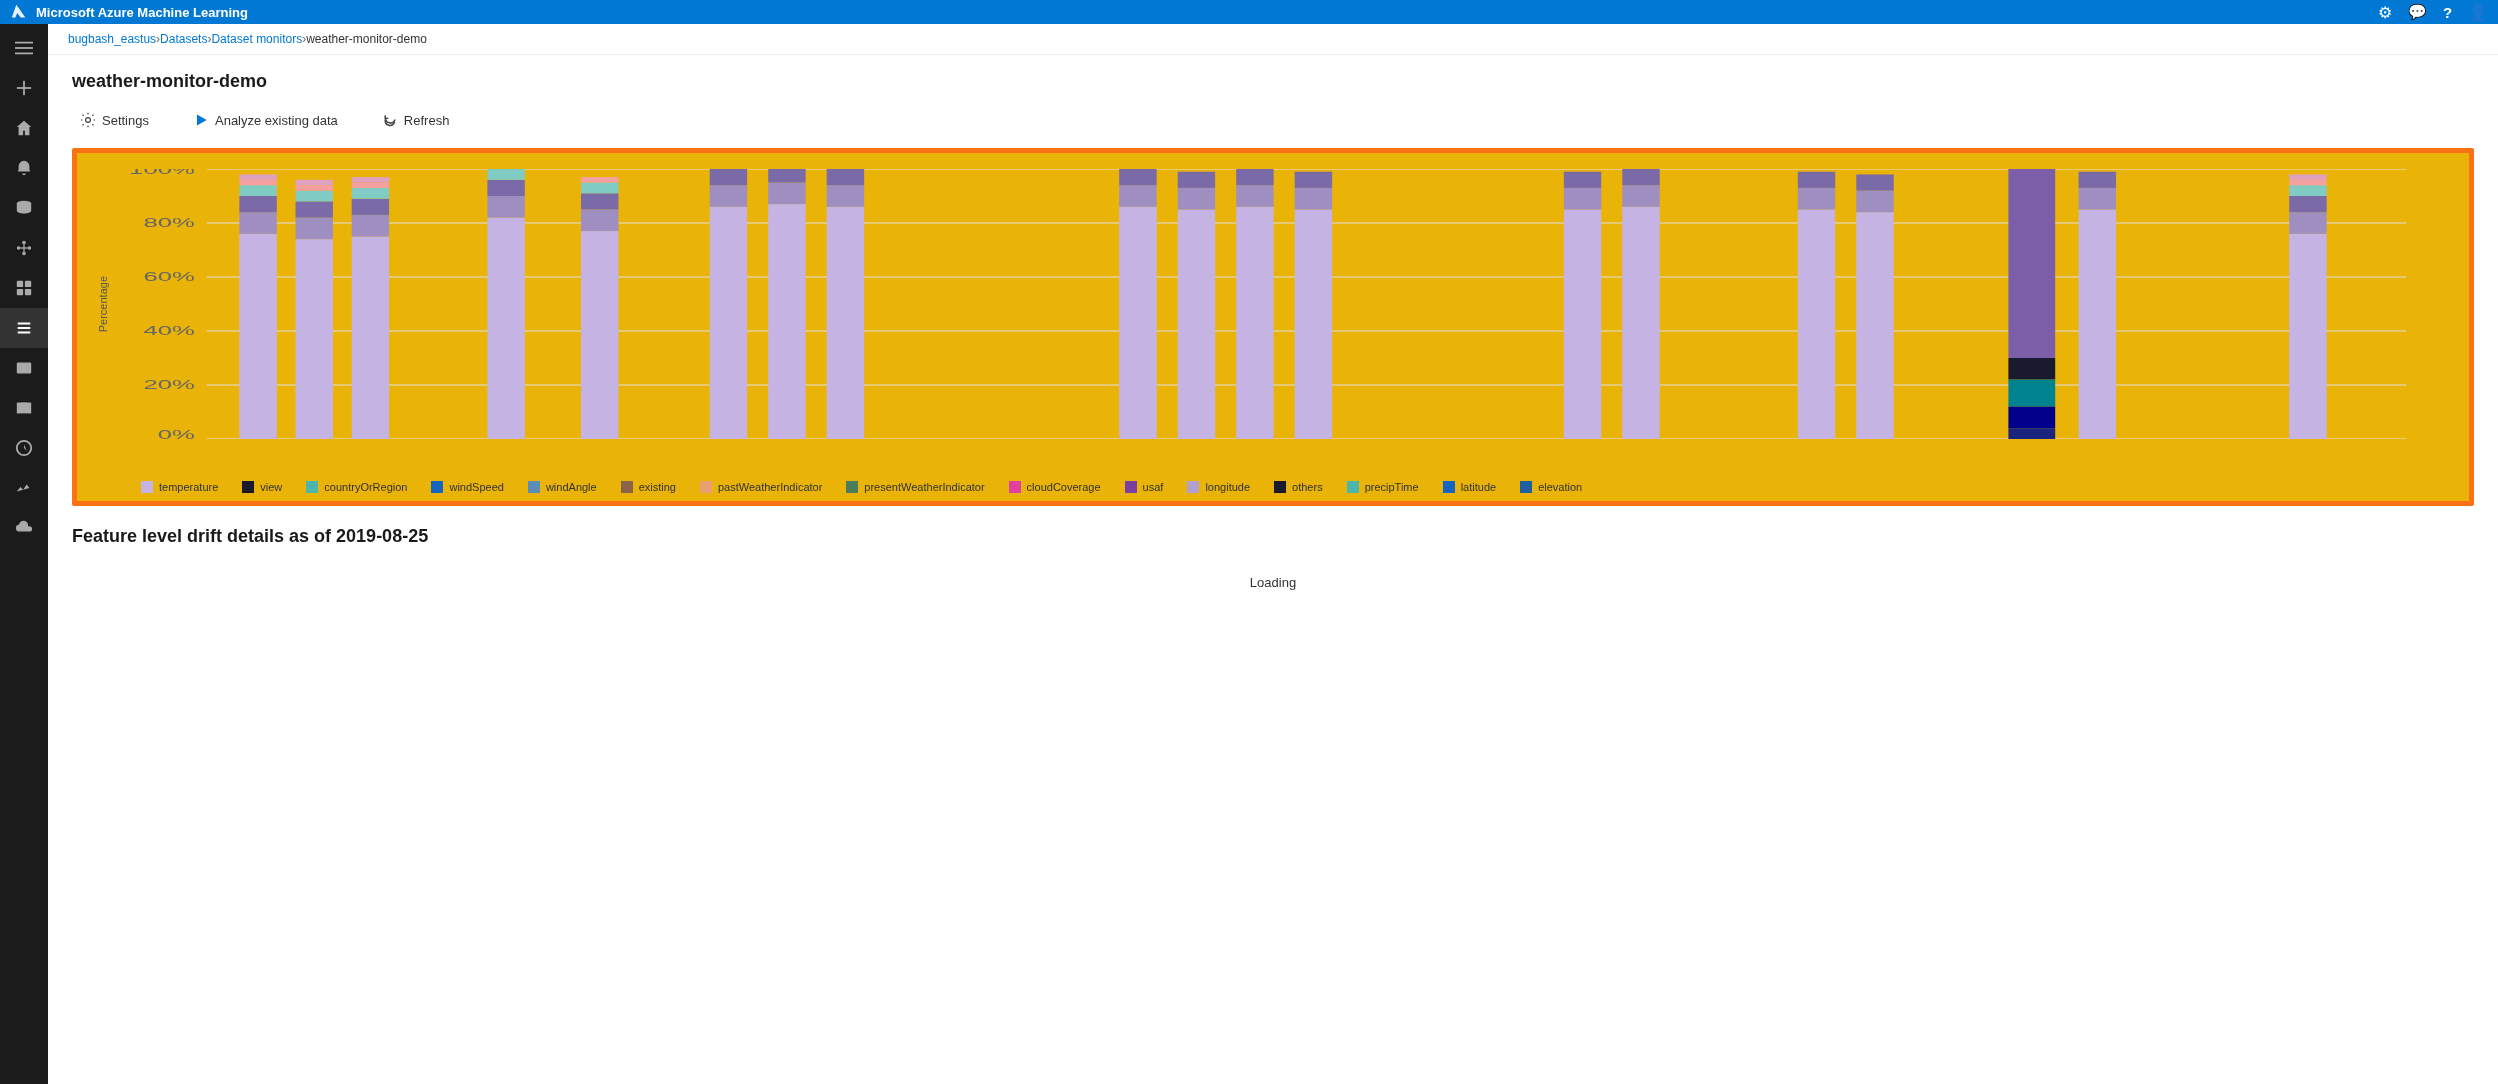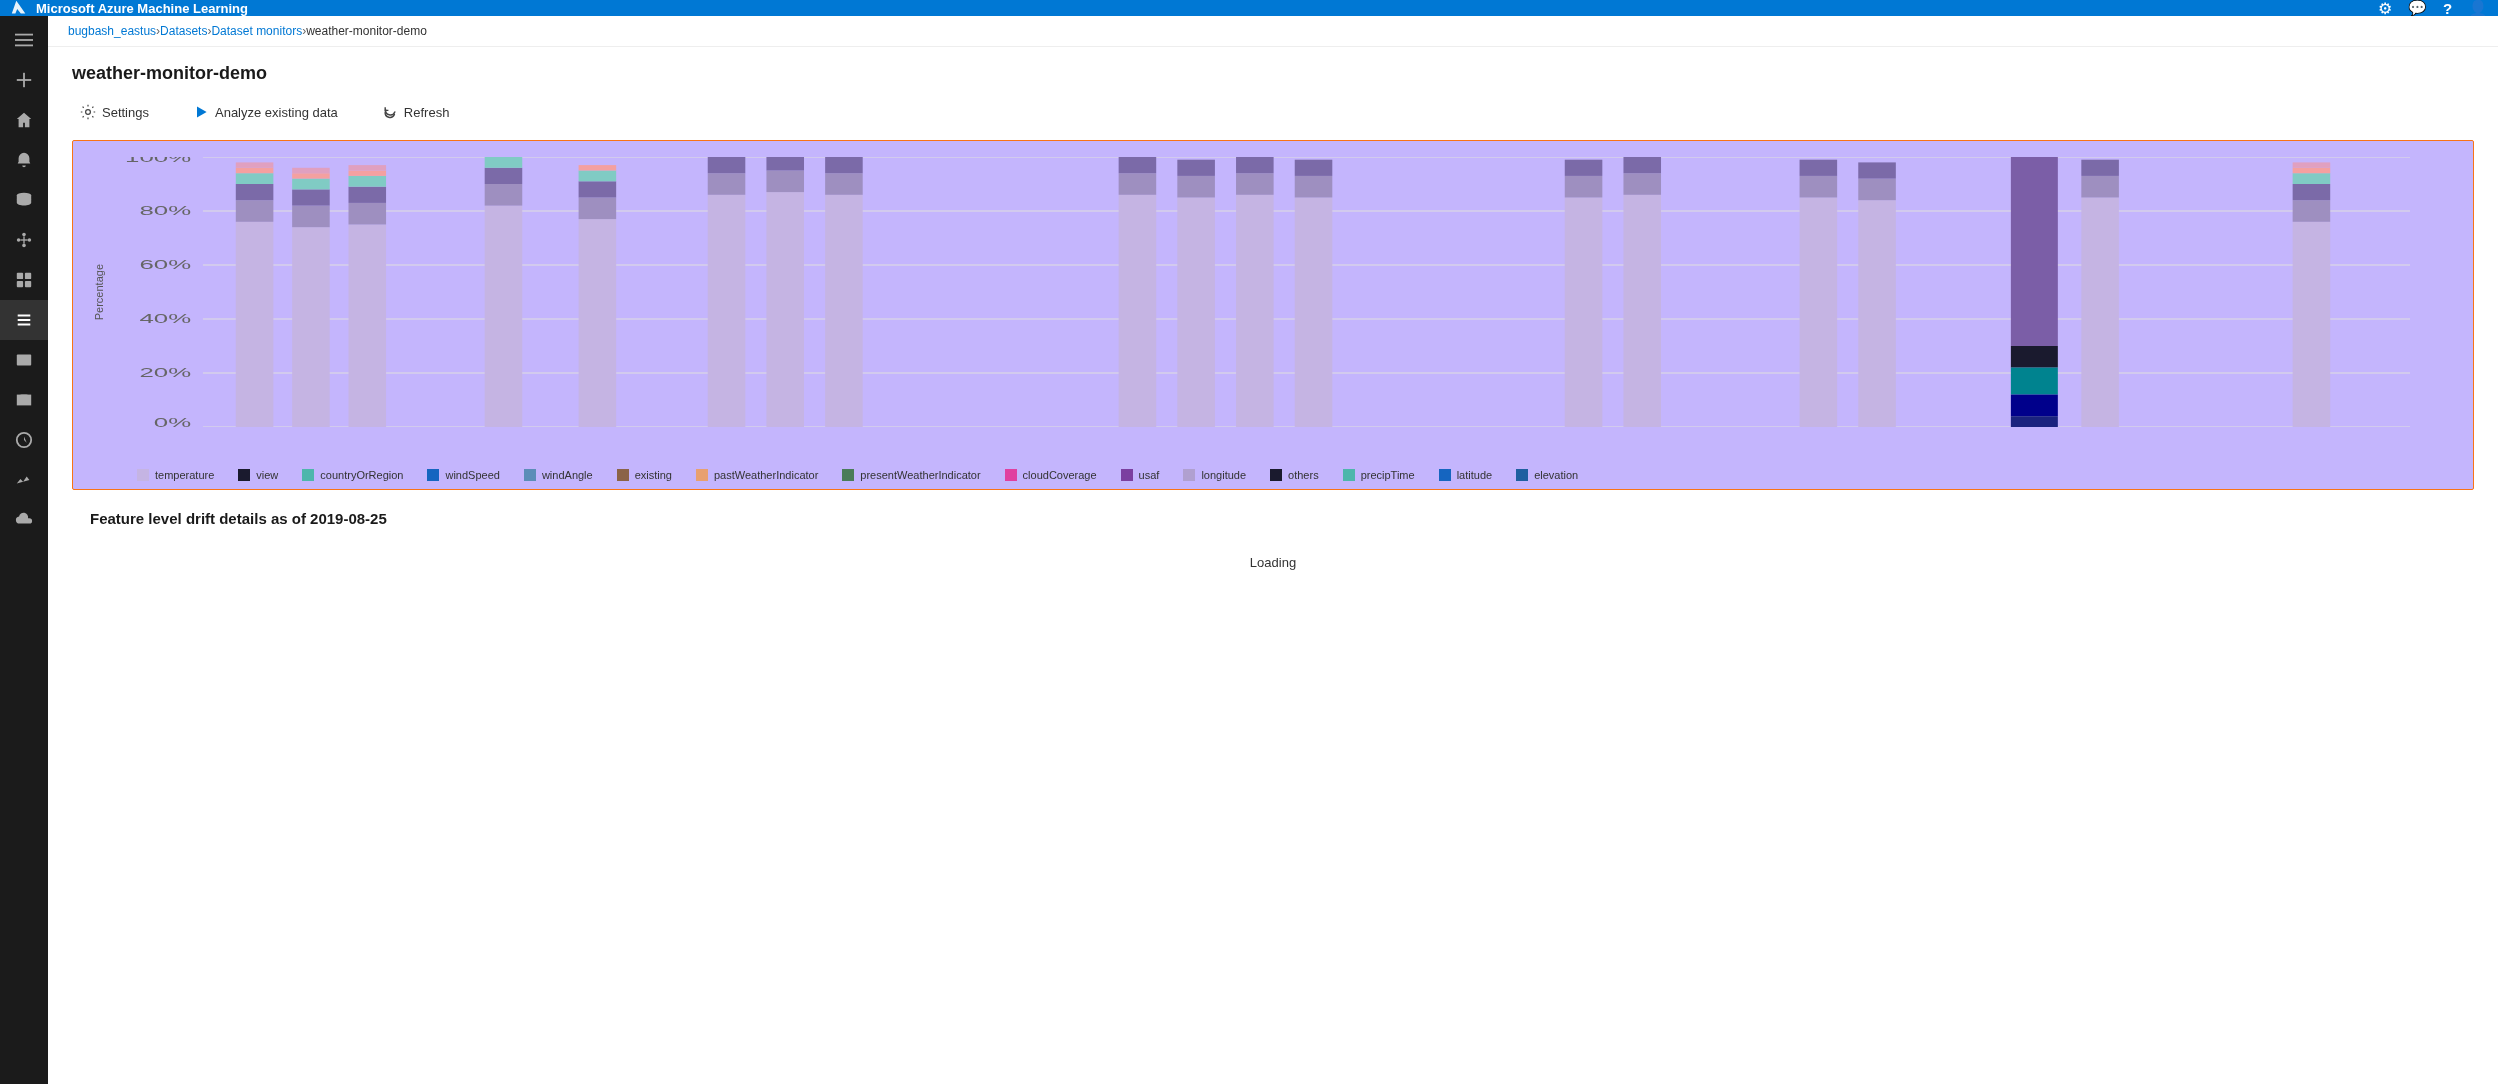--- a/index.html
+++ b/index.html
@@ -2,21 +2,21 @@
 <html><head>
   <meta charset="utf-8">
   <style>
     * { box-sizing: border-box; margin: 0; padding: 0; }
     body { font-family: 'Segoe UI', Arial, sans-serif; font-size: 13px; background: #f5f5f5; display: flex; flex-direction: column; height: 100vh; overflow: hidden; }
 
     
     .topbar {
       background: #0078d4;
       color: white;
-      height: 16px;
+      height: 24px;
       display: flex;
       align-items: center;
       justify-content: space-between;
       padding: 0 10px;
       flex-shrink: 0;
     }
     .topbar-left { display: flex; align-items: center; gap: 8px; font-size: 13px; font-weight: 600; }
     .topbar-right { display: flex; align-items: center; gap: 16px; }
 
     
@@ -92,22 +92,22 @@
       border: none;
       cursor: pointer;
       font-size: 13px;
       color: #333;
       padding: 4px 8px;
     }
     .toolbar-btn svg { width: 16px; height: 16px; }
 
     
     .chart-container {
-      background: #c4b5fd;
-      border: 1px solid #f97316;
+      background: #eab308;
+      border: 5px solid #f97316;
       border-radius: 2px;
       padding: 16px 16px 8px 16px;
       margin-bottom: 20px;
       position: relative;
     }
 
     
     .legend {
       display: flex;
       flex-wrap: wrap;
@@ -126,25 +126,24 @@
       width: 12px;
       height: 12px;
       flex-shrink: 0;
     }
 
     
     .feature-section {
       padding: 0 0 16px 0;
     }
     .feature-title {
-      font-size: 15px;
+      font-size: 18px;
       font-weight: 600;
       color: #1a1a1a;
       margin-bottom: 8px;
-      margin-left: 18px;
     }
     .feature-subtitle {
       font-size: 12px;
       color: #555;
       margin-bottom: 16px;
     }
     .feature-subtitle a { color: #0078d4; text-decoration: none; }
     .loading-text {
       text-align: center;
       font-size: 13px;

